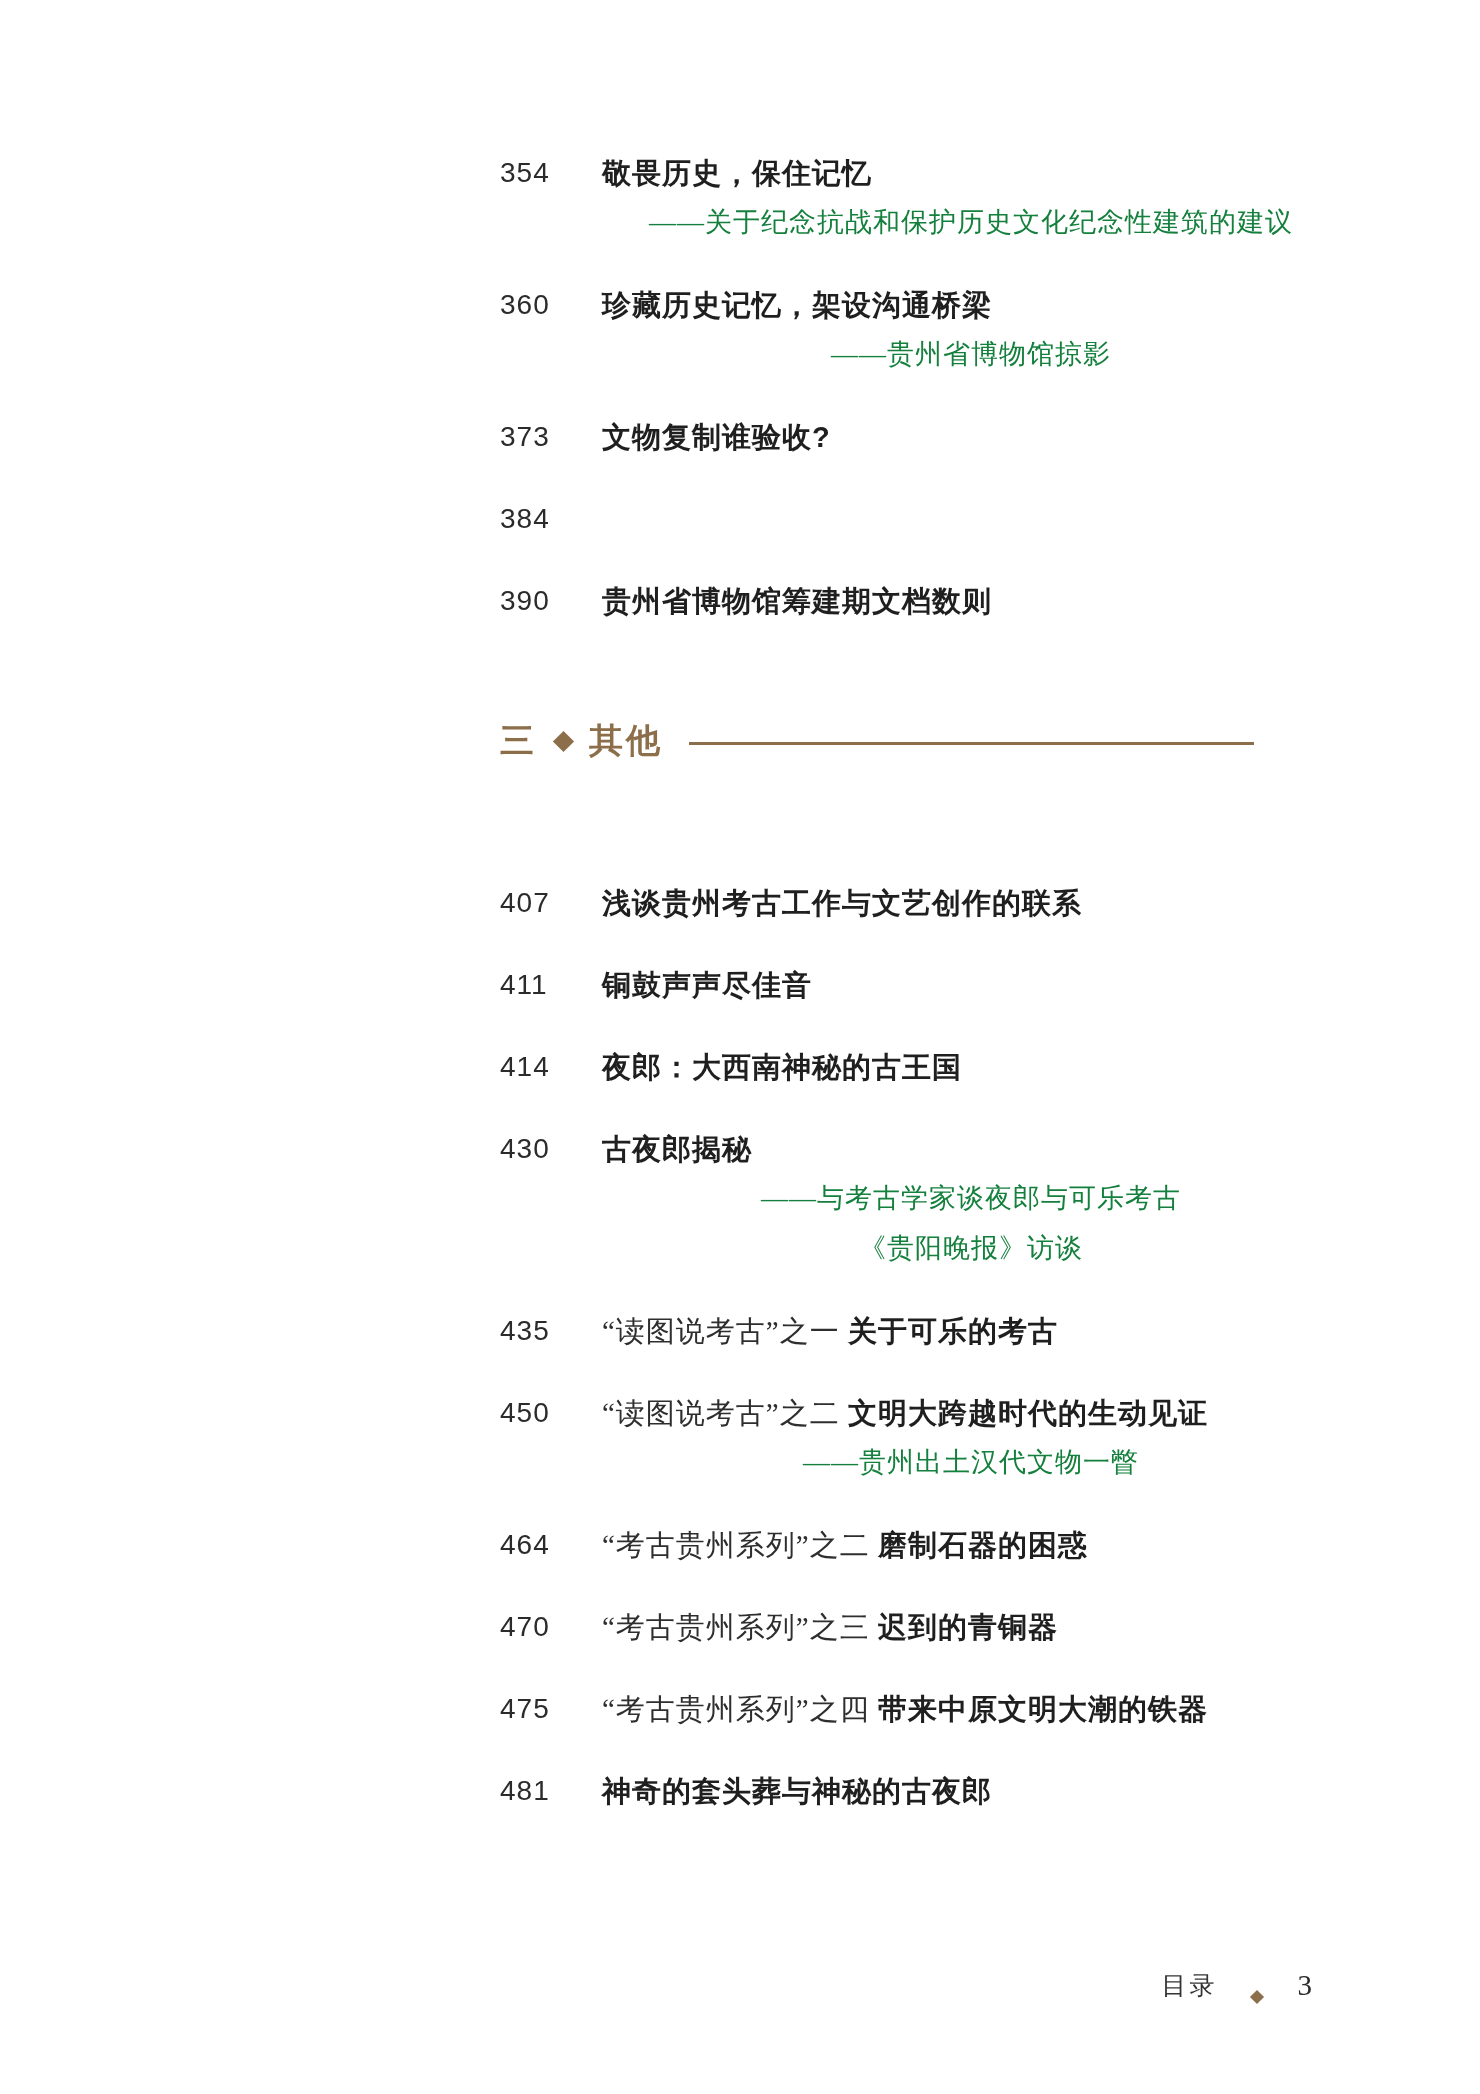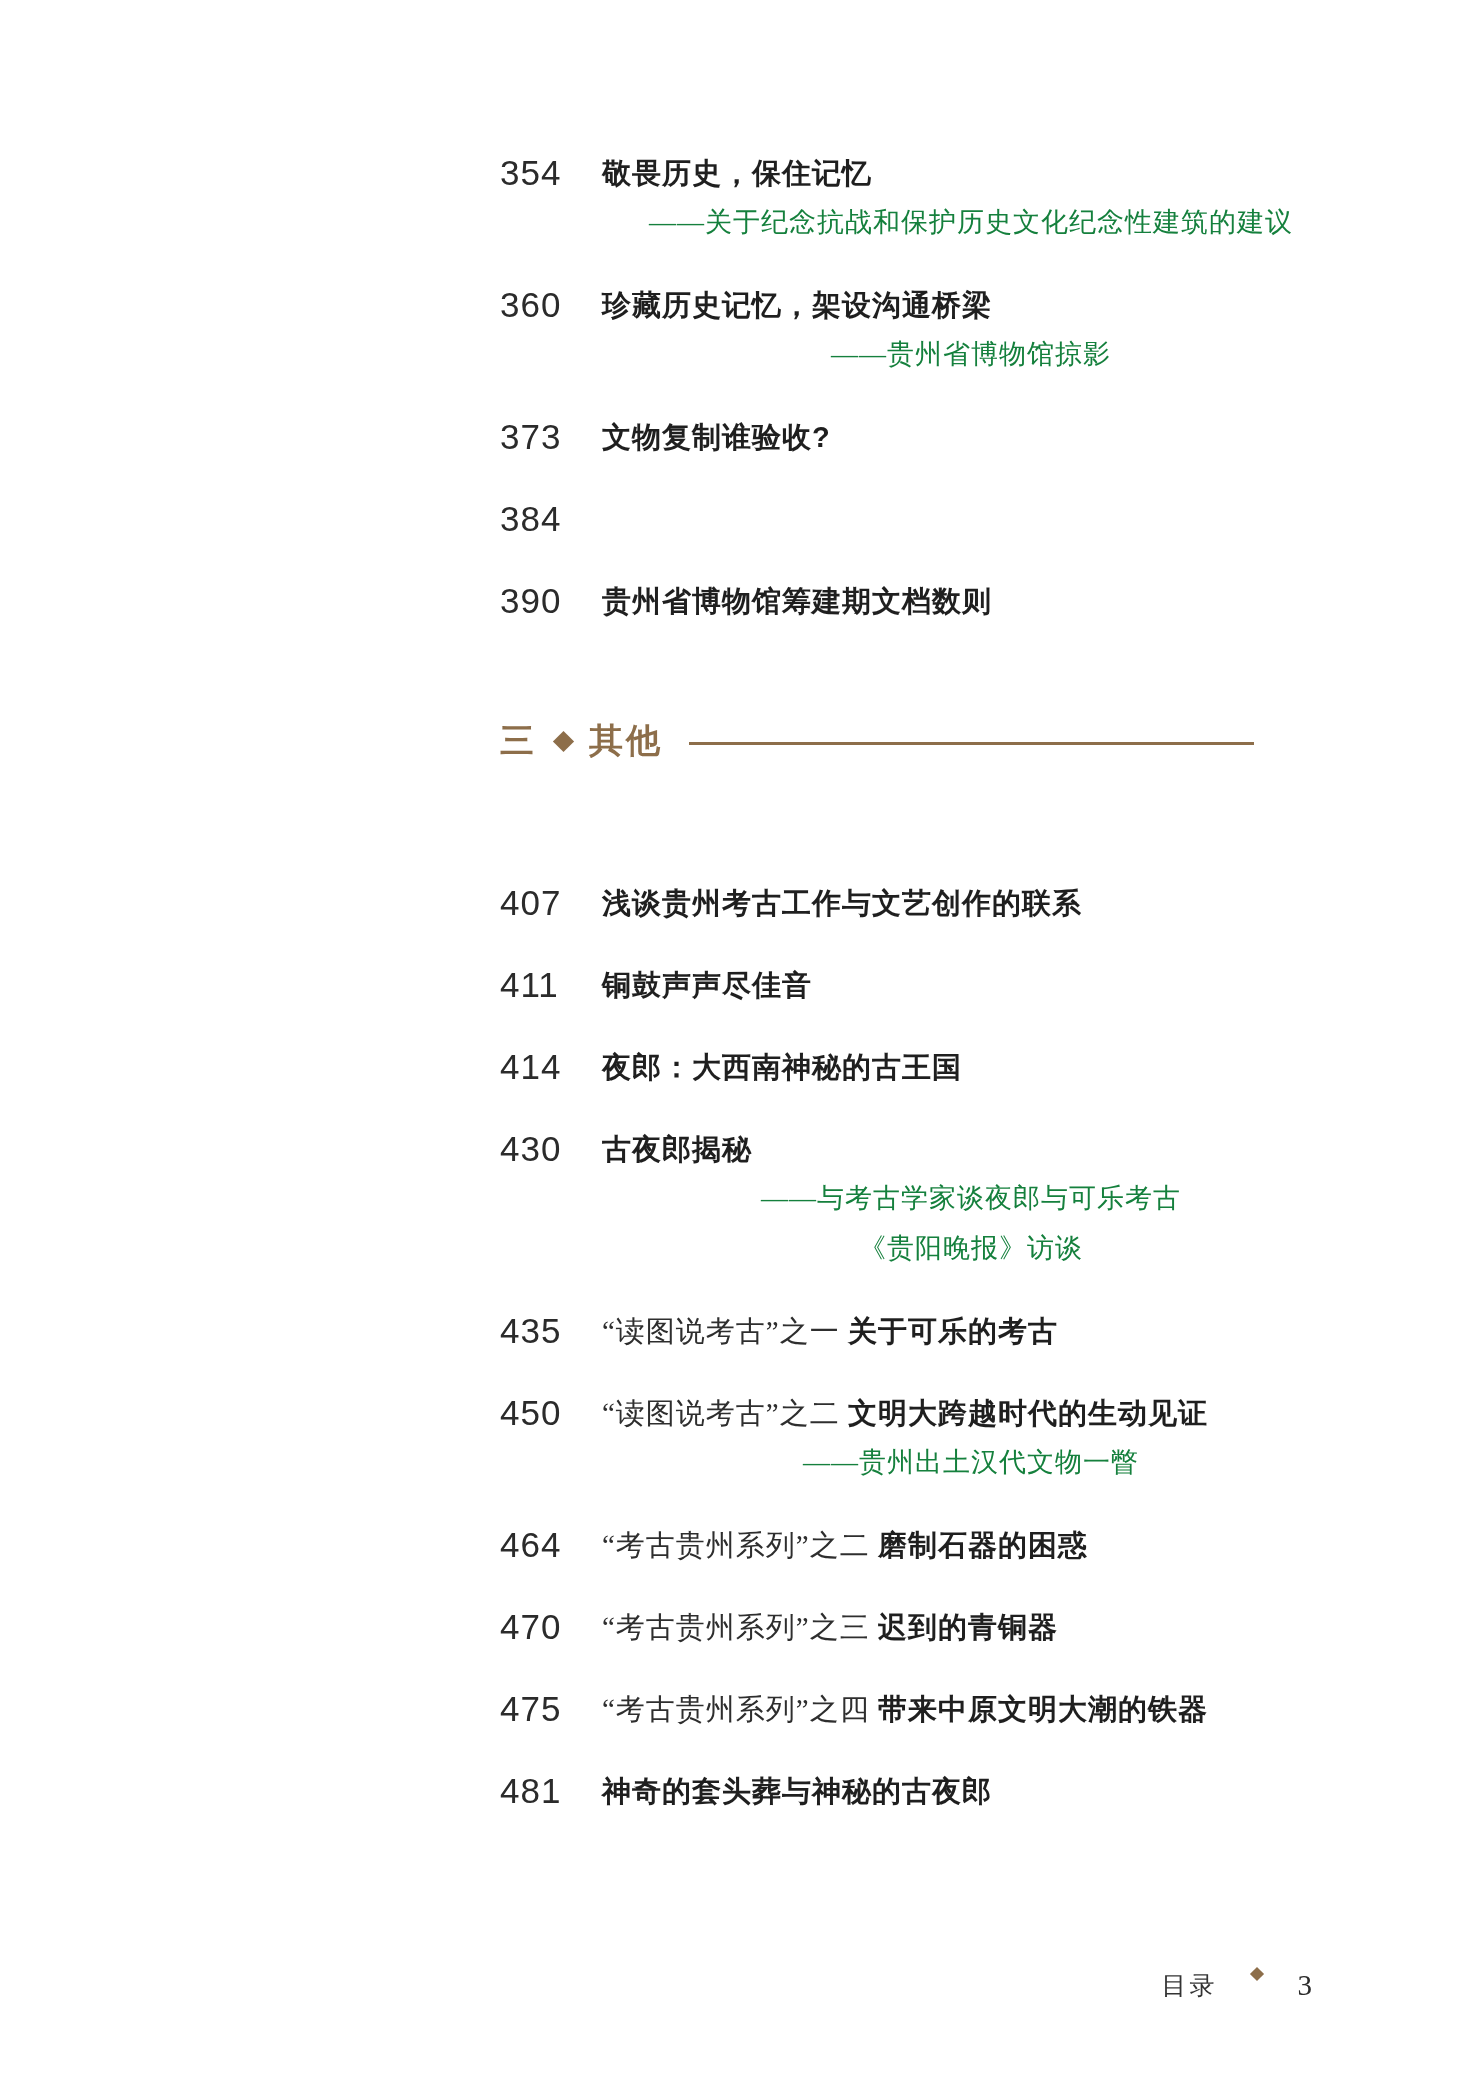--- a/index.html
+++ b/index.html
@@ -16,21 +16,21 @@
     left:500px;top:152px;
     width:840px;
   }
   .entry{
     display:flex;
     align-items:flex-start;
     margin-bottom:40px;
   }
   .num{
     flex:0 0 102px;
-    font-size:35px;
+    font-size:28px;
     line-height:42px;
     font-family:"Liberation Sans", sans-serif;
     color:#2b2b2b;
     letter-spacing:1px;
   }
   .entry-body{flex:1;}
   .title{
     font-size:29px;
     line-height:42px;
     font-weight:bold;
@@ -79,21 +79,21 @@
     width:565px;
     height:0;
     border-top:3px solid #8d6e4a;
     margin-top:4px;
   }
   .footer{
     position:absolute;
     right:168px;
     bottom:92px;
     display:flex;
-    align-items:flex-start;
+    align-items:flex-end;
   }
   .footer-label{
     font-size:25px;
     color:#333333;
     letter-spacing:3px;
   }
   .footer-diamond{
     width:10px;height:10px;
     transform:rotate(45deg);
     margin:0 36px 0 34px;

